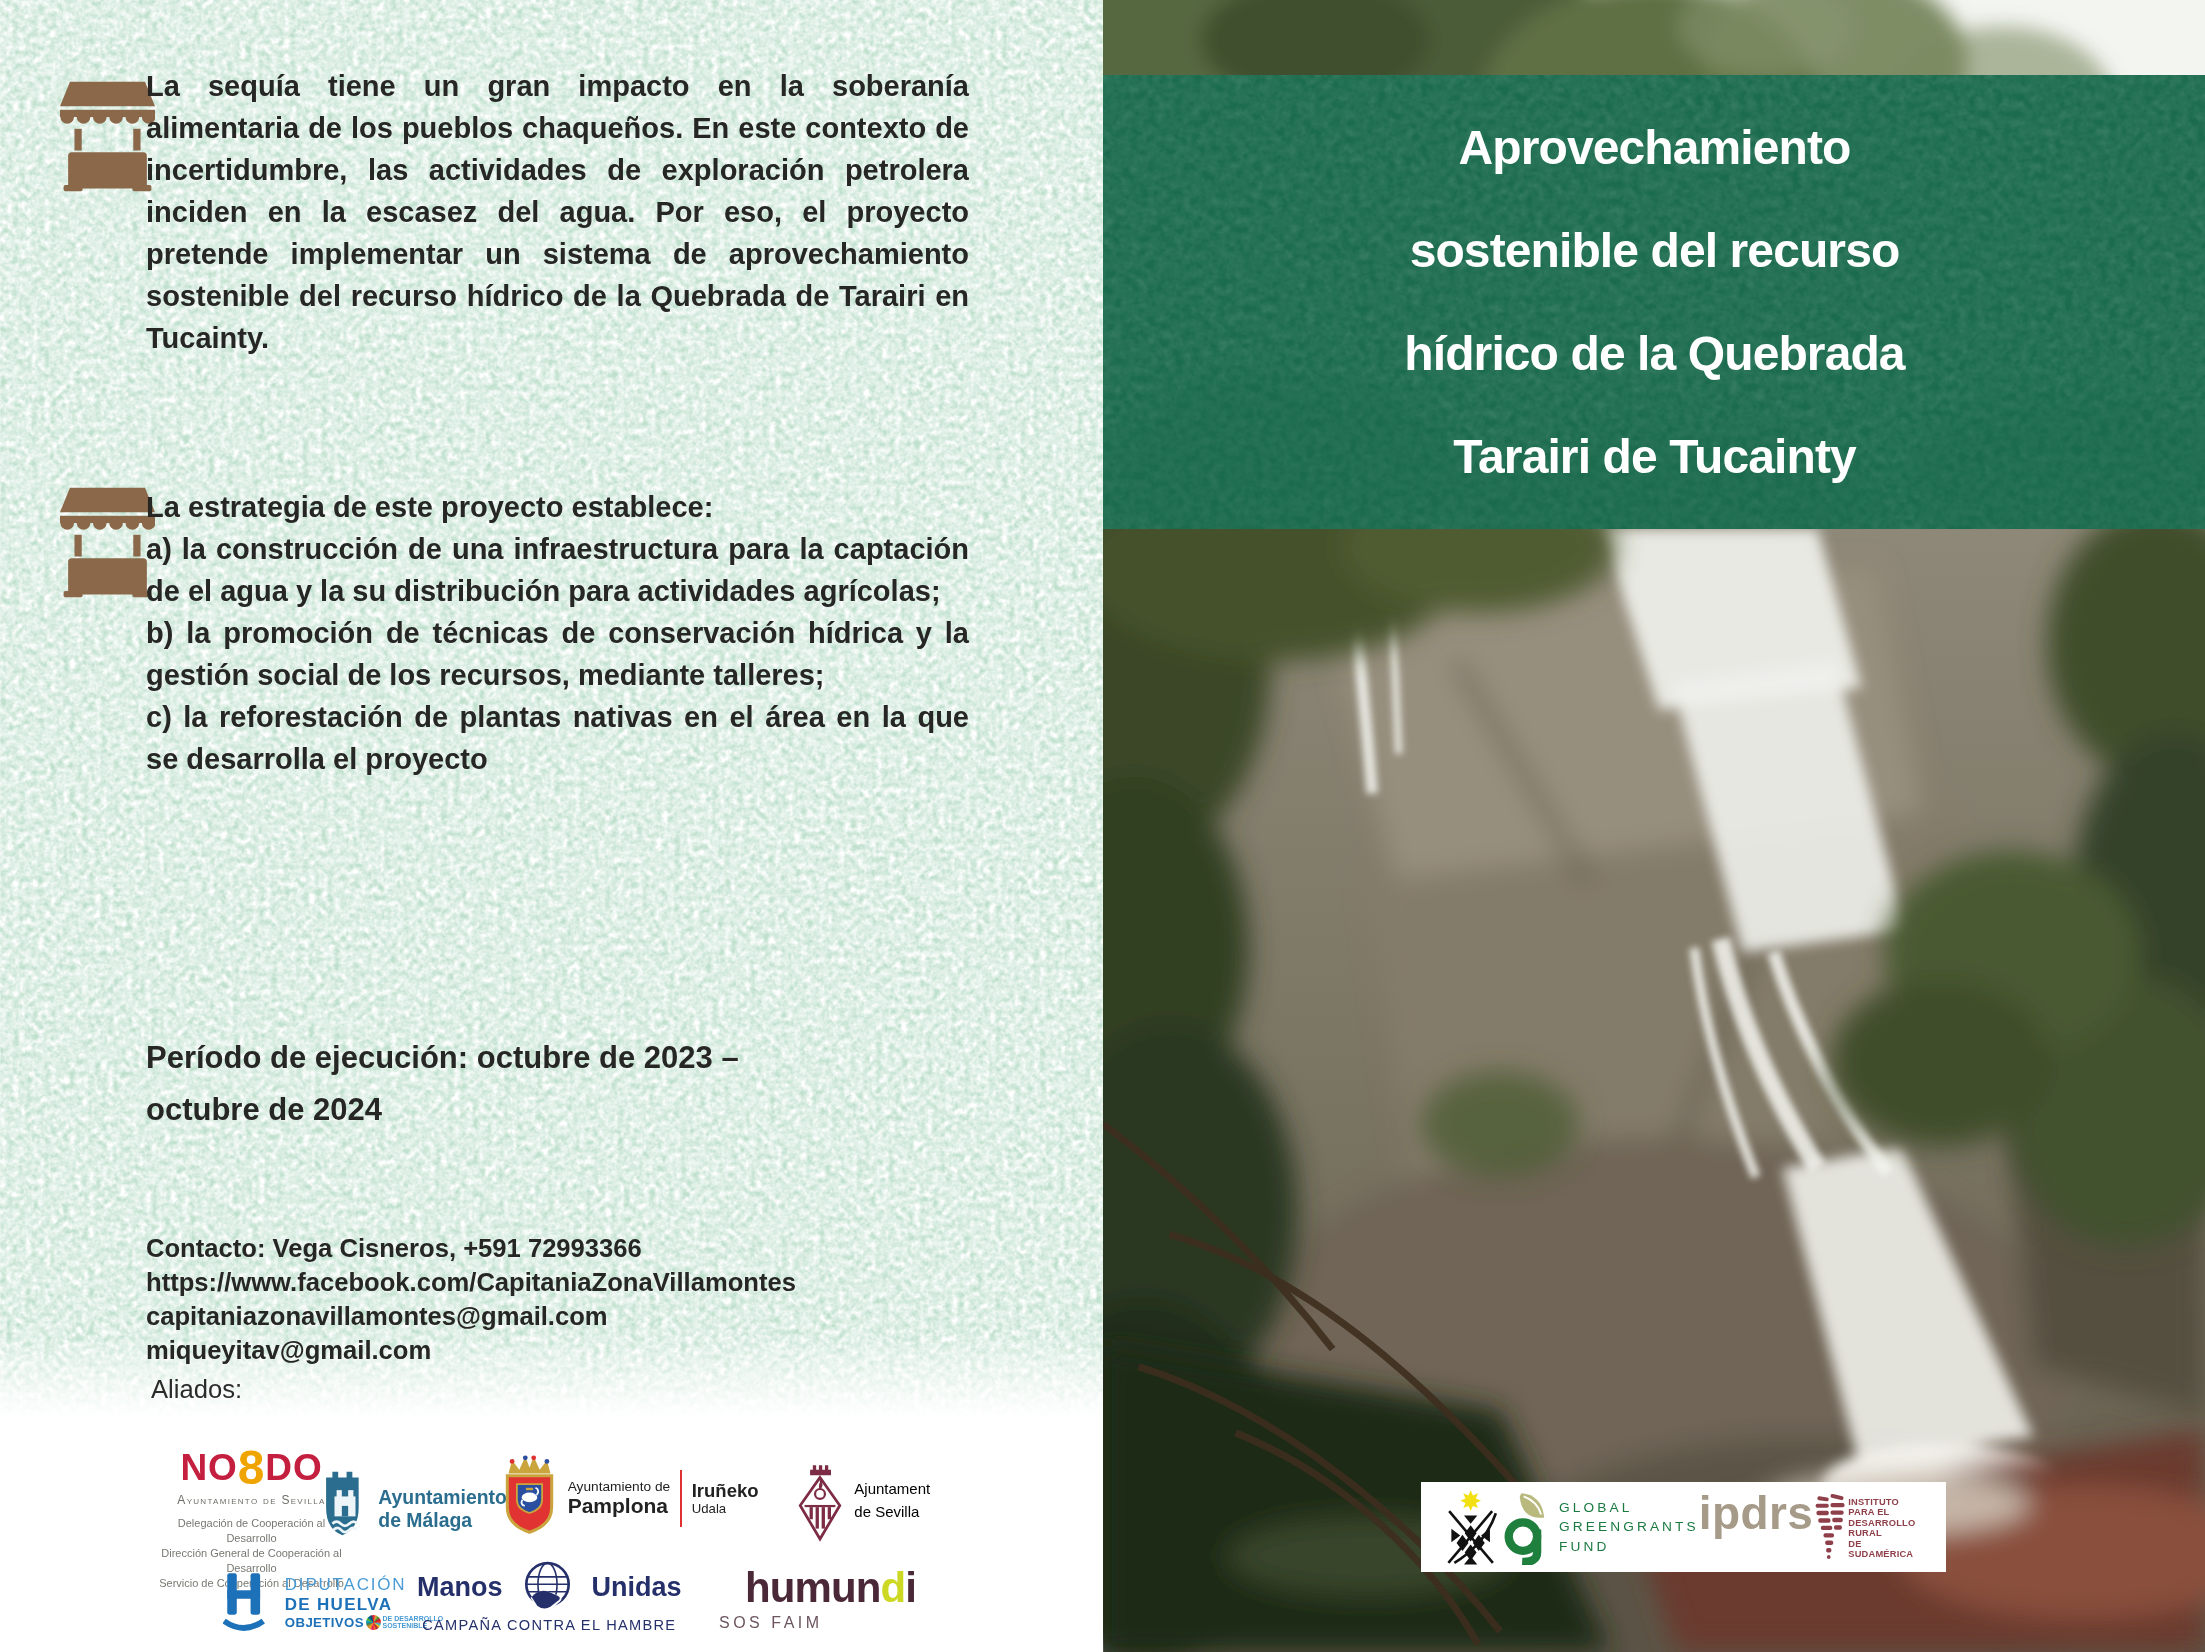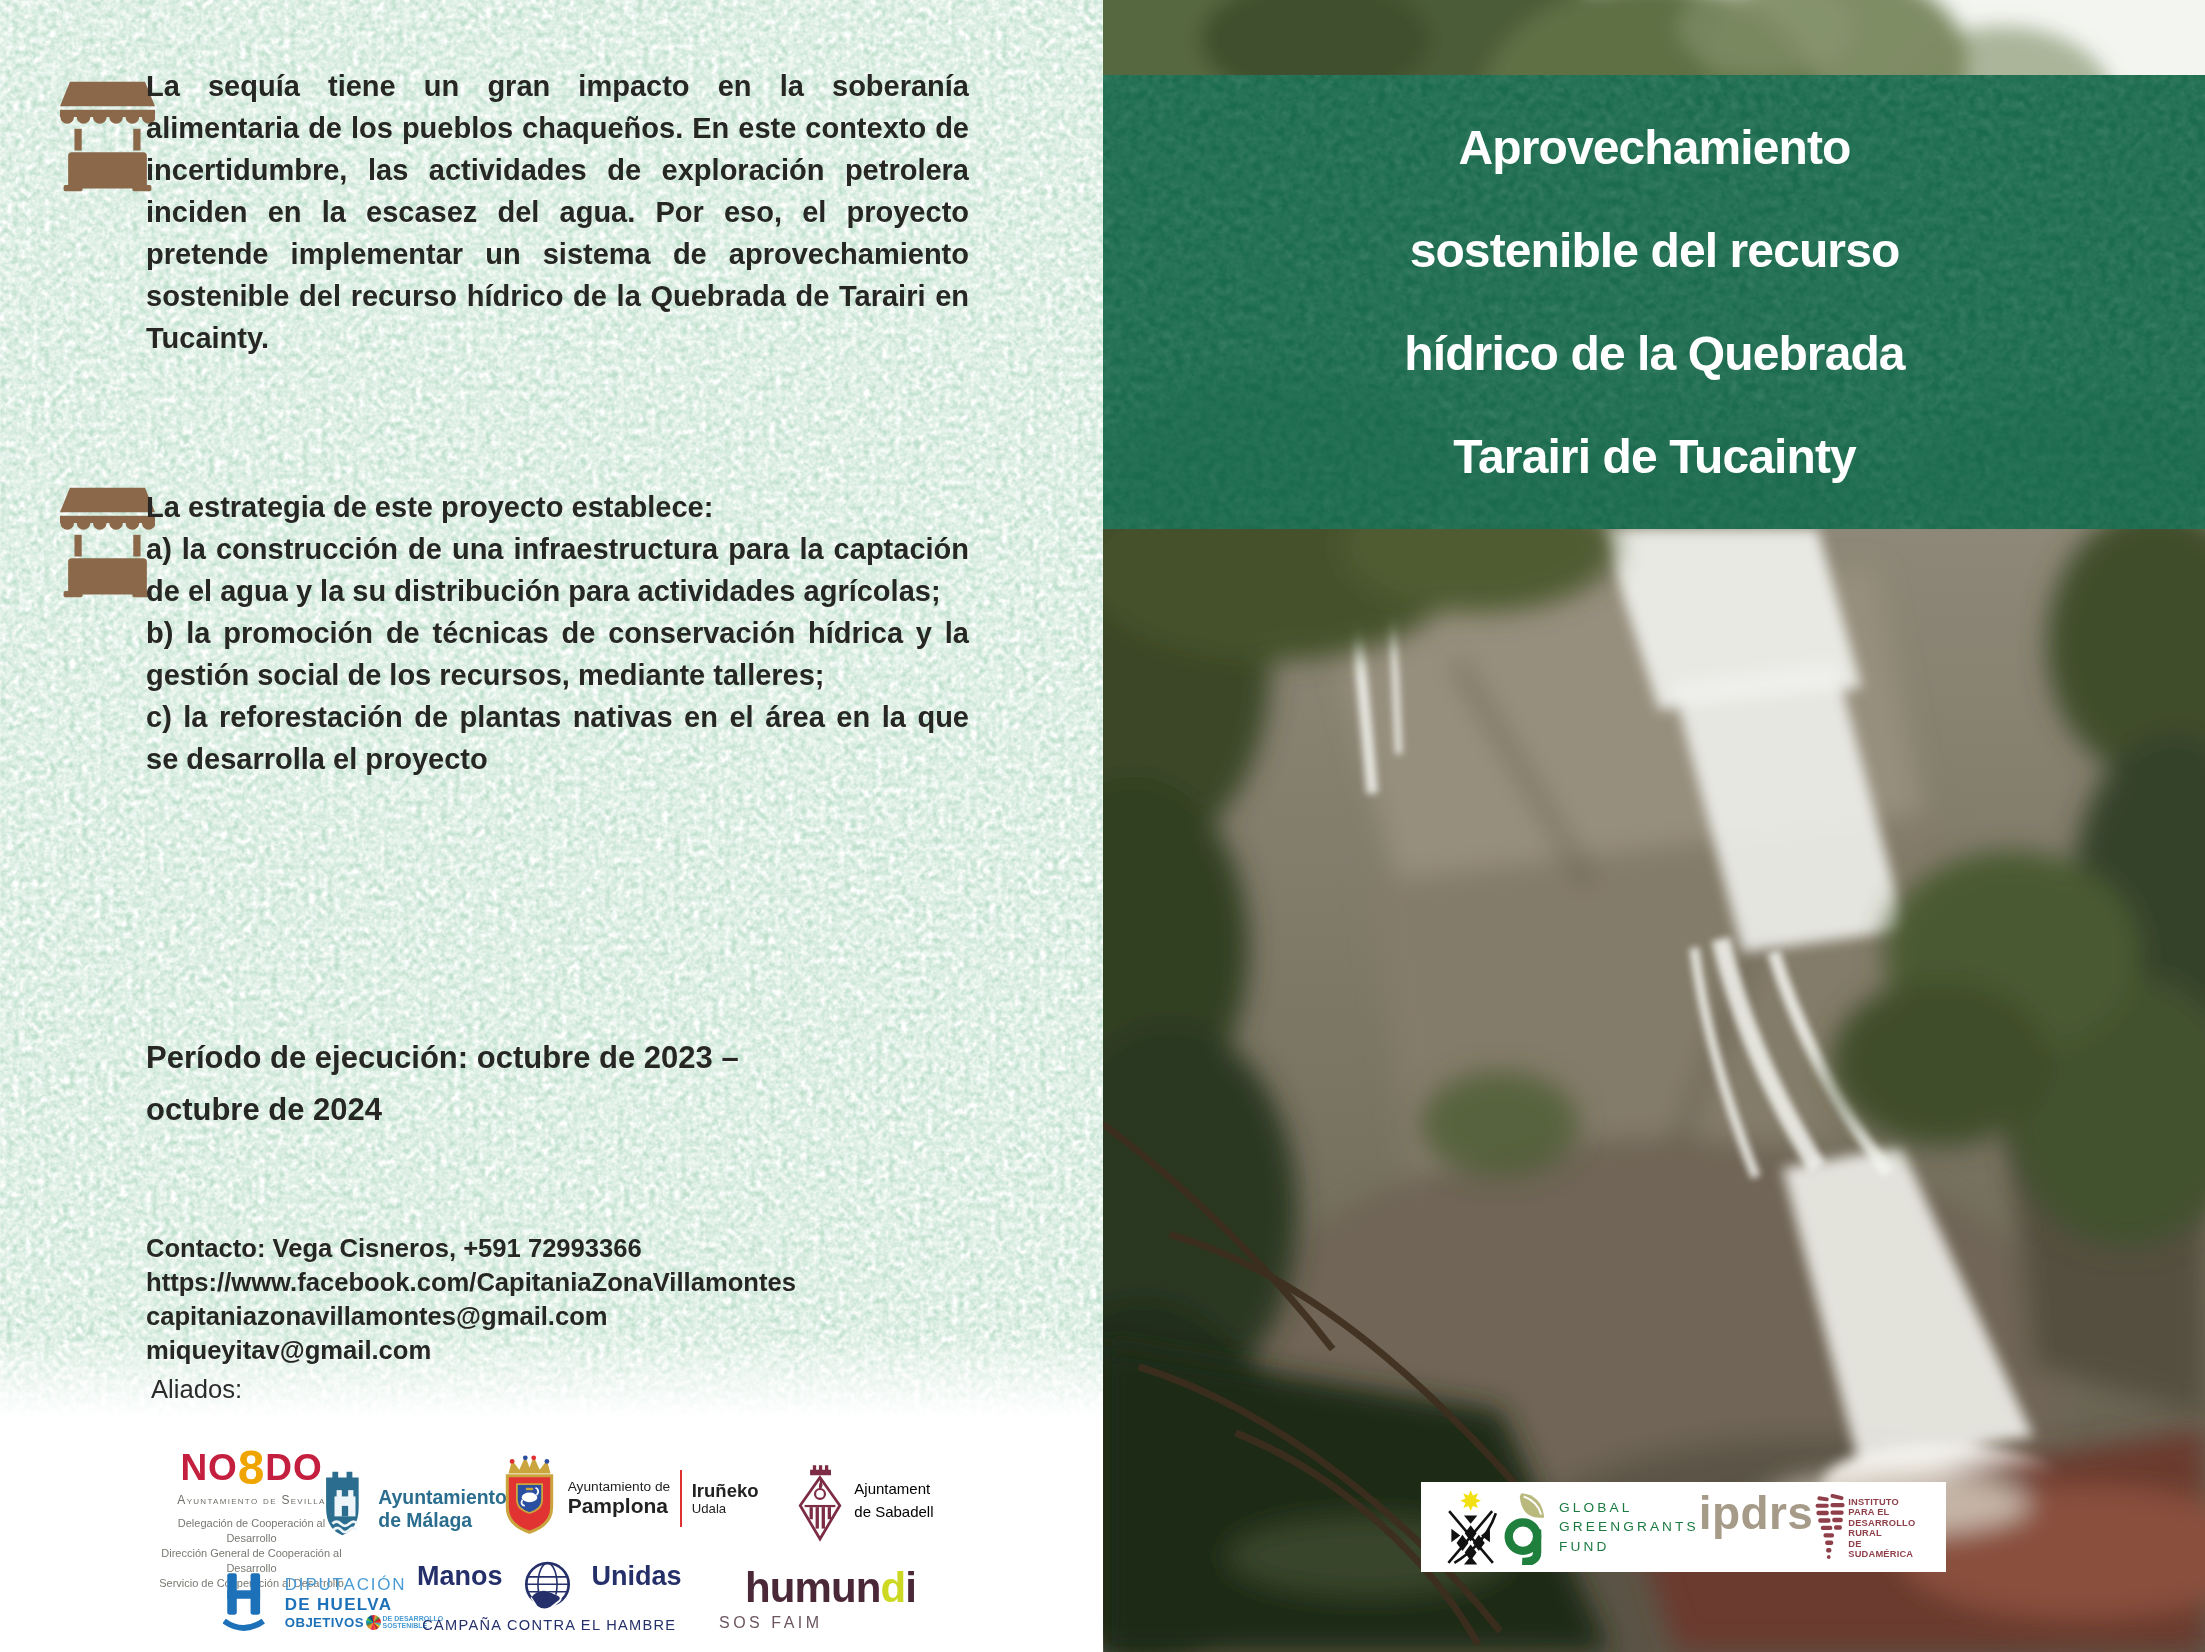--- a/index.html
+++ b/index.html
@@ -42,21 +42,21 @@
   .sab-text{font-size:15px;color:#000000;line-height:23px;}
   .huelva{left:223px;top:1570px;gap:8.8px;}
   .hue-text .l1{font-size:17px;color:#4a9bd4;letter-spacing:1.8px;line-height:18.5px;}
   .hue-text .l2{font-size:17px;color:#1d71b8;font-weight:bold;letter-spacing:1.3px;line-height:19.4px;}
   .hue-obj{display:flex;align-items:center;gap:1.8px;margin-top:0.9px;}
   .hue-obj .obj{font-size:13.2px;font-weight:bold;color:#1d71b8;letter-spacing:0.4px;}
   .sdg-ring{width:15px;height:15px;border-radius:50%;
      background:conic-gradient(#e5243b,#dda63a,#4c9f38,#c5192d,#ff3a21,#26bde2,#fcc30b,#a21942,#fd6925,#dd1367,#fd9d24,#bf8b2e,#3f7e44,#0a97d9,#56c02b,#00689d,#19486a,#e5243b);}
   .hue-small{font-size:7px;color:#4a9bd4;line-height:7.5px;font-weight:bold;}
   .manos{left:417px;top:1561px;flex-direction:column;gap:2.6px;}
-  .manos-row{display:flex;gap:18px;}
+  .manos-row{display:flex;align-items:center;gap:18px;}
   .manos-word{font-size:27px;font-weight:bold;color:#25306b;}
   .manos-tag{font-size:14.6px;color:#25306b;letter-spacing:1.3px;}
   .humundi{left:719px;top:1568px;flex-direction:column;align-items:flex-start;gap:6.2px;}
   .humundi-name{font-size:42px;font-weight:bold;color:#4b2837;letter-spacing:-0.9px;line-height:40px;margin-left:26px;}
   .humundi-name .lime{color:#ccd821;}
   .humundi-tag{font-size:16px;color:#6b5560;letter-spacing:3.5px;}
   
   .right-panel{position:absolute;left:1103px;top:0;width:1103px;height:1653px;overflow:hidden;}
   .forest-strip{position:absolute;left:0;top:0;}
   .band{position:absolute;left:0;top:75px;width:1103px;height:454px;background:#1b6b4e;}
@@ -212,21 +212,21 @@
         <g stroke="#7c2c44" stroke-width="6">
           <line x1="24" y1="88" x2="24" y2="110"></line>
           <line x1="35" y1="88" x2="35" y2="127"></line>
           <line x1="46" y1="88" x2="46" y2="127"></line>
           <line x1="57" y1="88" x2="57" y2="110"></line>
         </g>
         <line x1="12" y1="86" x2="68" y2="86" stroke="#7c2c44" stroke-width="4"></line>
       </svg>
       <div class="sab-text">
         <div>Ajuntament</div>
-        <div>de Sabadell</div>
+        <div>de Sevilla</div>
       </div>
     </div>
 
     <div class="ally huelva">
       <svg width="53" height="66" viewBox="0 0 100 120">
         <rect x="8" y="4" width="18" height="78" rx="4" fill="#1d71b8"></rect>
         <rect x="52" y="4" width="18" height="78" rx="4" fill="#1d71b8"></rect>
         <rect x="8" y="36" width="62" height="16" fill="#1d71b8"></rect>
         <path d="M2,94 q37,26 74,0" stroke="#1d71b8" stroke-width="11" fill="none"></path>
       </svg>

